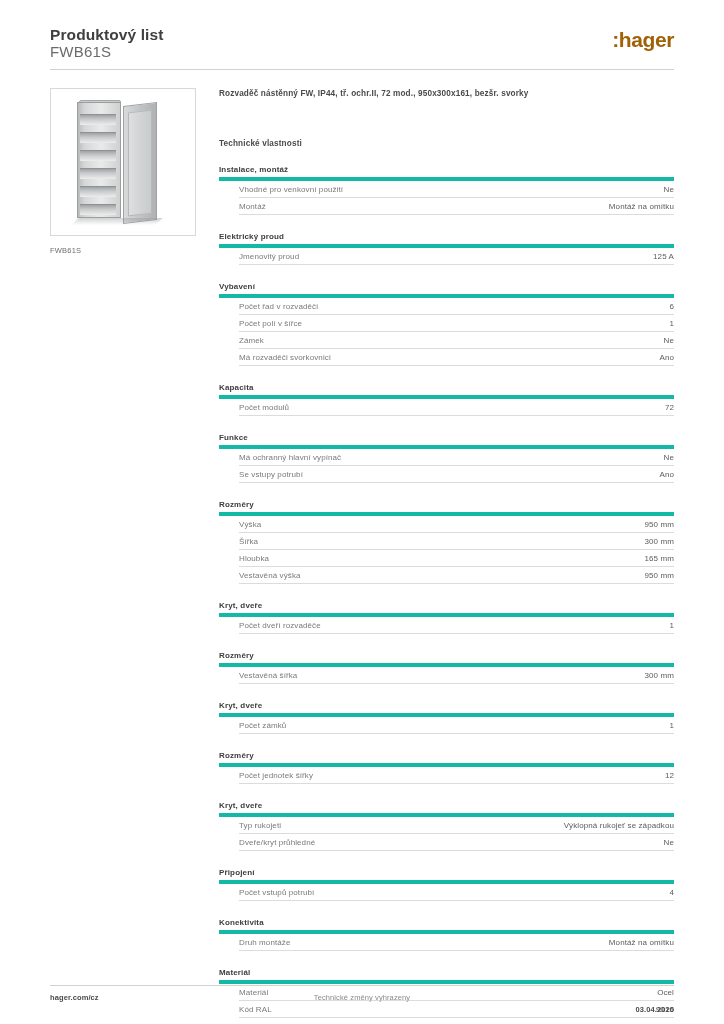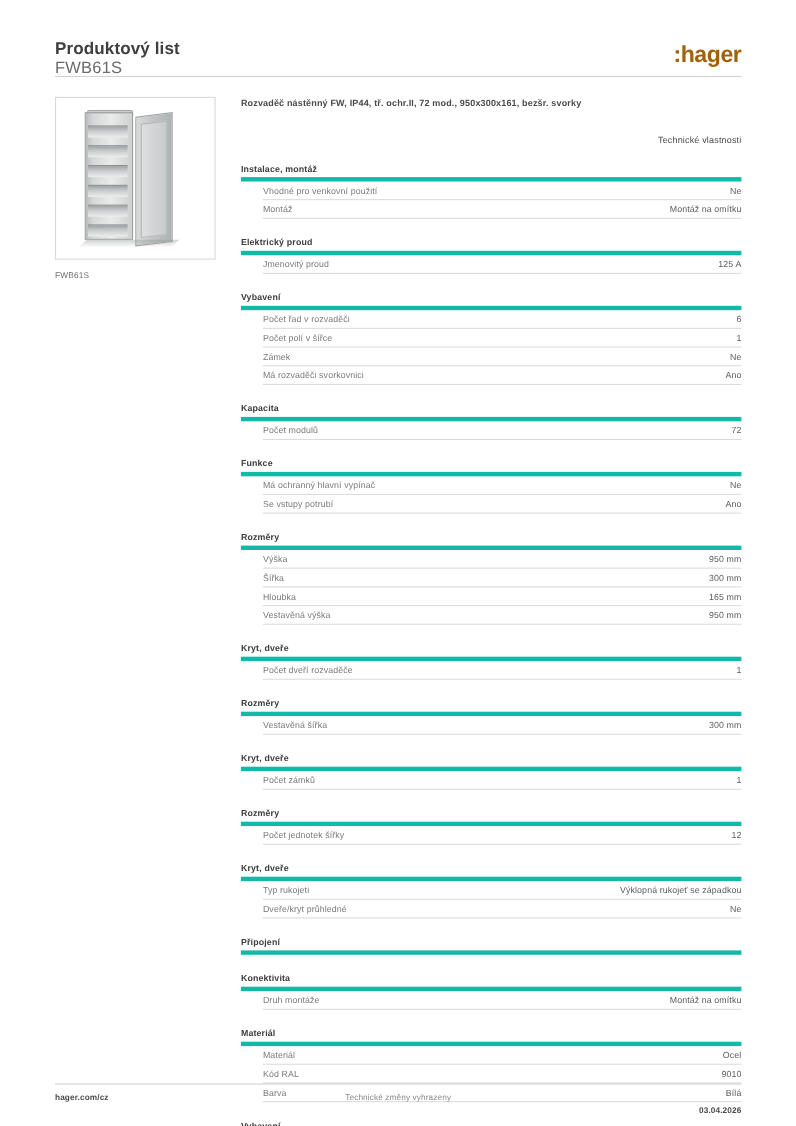--- a/index.html
+++ b/index.html
@@ -19,21 +19,21 @@
     margin: 0 auto;
     background: #ffffff;
     box-sizing: border-box;
     overflow: hidden;
   }
 
   
   .header {
     position: absolute;
     left: 50px;
-    top: 36px;
+    top: 26px;
     width: 624px;
     height: 44px;
   }
   .doc-title {
     font-size: 15.5px;
     font-weight: bold;
     color: #3f3f3f;
     letter-spacing: 0.1px;
     line-height: 17px;
   }
@@ -158,26 +158,25 @@
     width: 455px;
   }
   .product-desc {
     font-size: 8.2px;
     font-weight: bold;
     color: #4a4a4a;
     letter-spacing: 0.15px;
     line-height: 11px;
   }
   .specs-title {
-    margin-top: 24px;
+    margin-top: 40px;
     font-size: 8.2px;
-    font-weight: normal;
+    font-weight: bold;
     color: #4a4a4a;
     letter-spacing: 0.15px;
-    text-align: right;
   }
   .group {
     margin-top: 17px;
   }
   .group-title {
     font-size: 8px;
     font-weight: bold;
     color: #3d3d3d;
     letter-spacing: 0.15px;
     padding-bottom: 3px;
@@ -395,20 +394,24 @@
             <span class="spec-label">Typ rukojeti</span>
             <span class="spec-value">Výklopná rukojeť se západkou</span>
           </div>
           <div class="spec-row">
             <span class="spec-label">Dveře/kryt průhledné</span>
             <span class="spec-value">Ne</span>
           </div>
         </div>
         <div class="group">
           <div class="group-title">Připojení</div>
+          <div class="spec-row">
+            <span class="spec-label">Počet vstupů potrubí</span>
+            <span class="spec-value">4</span>
+          </div>
         </div>
         <div class="group">
           <div class="group-title">Konektivita</div>
           <div class="spec-row">
             <span class="spec-label">Druh montáže</span>
             <span class="spec-value">Montáž na omítku</span>
           </div>
         </div>
         <div class="group">
           <div class="group-title">Materiál</div>

